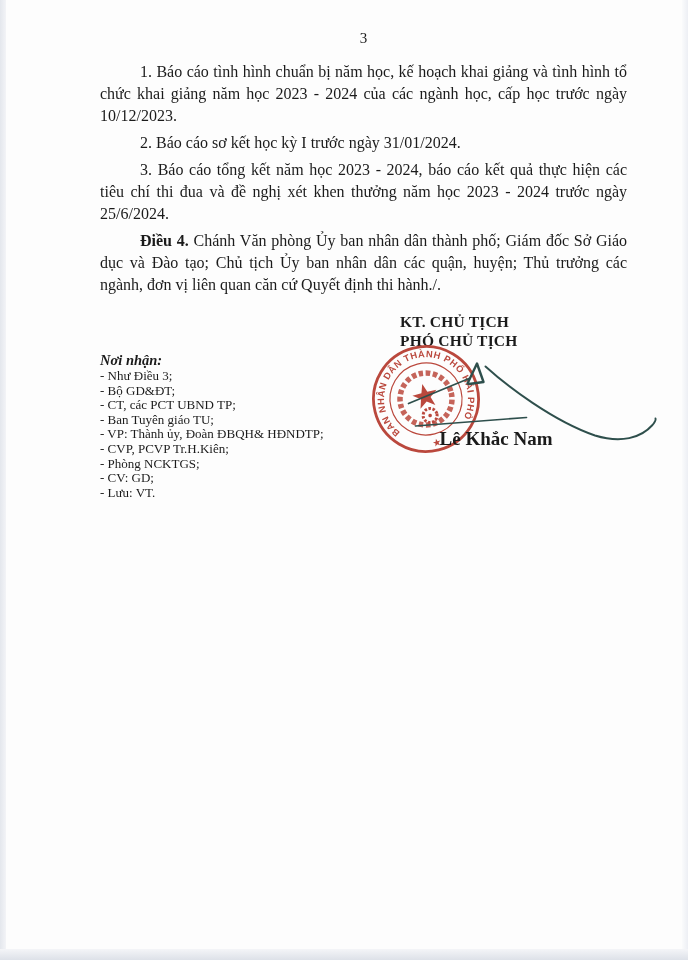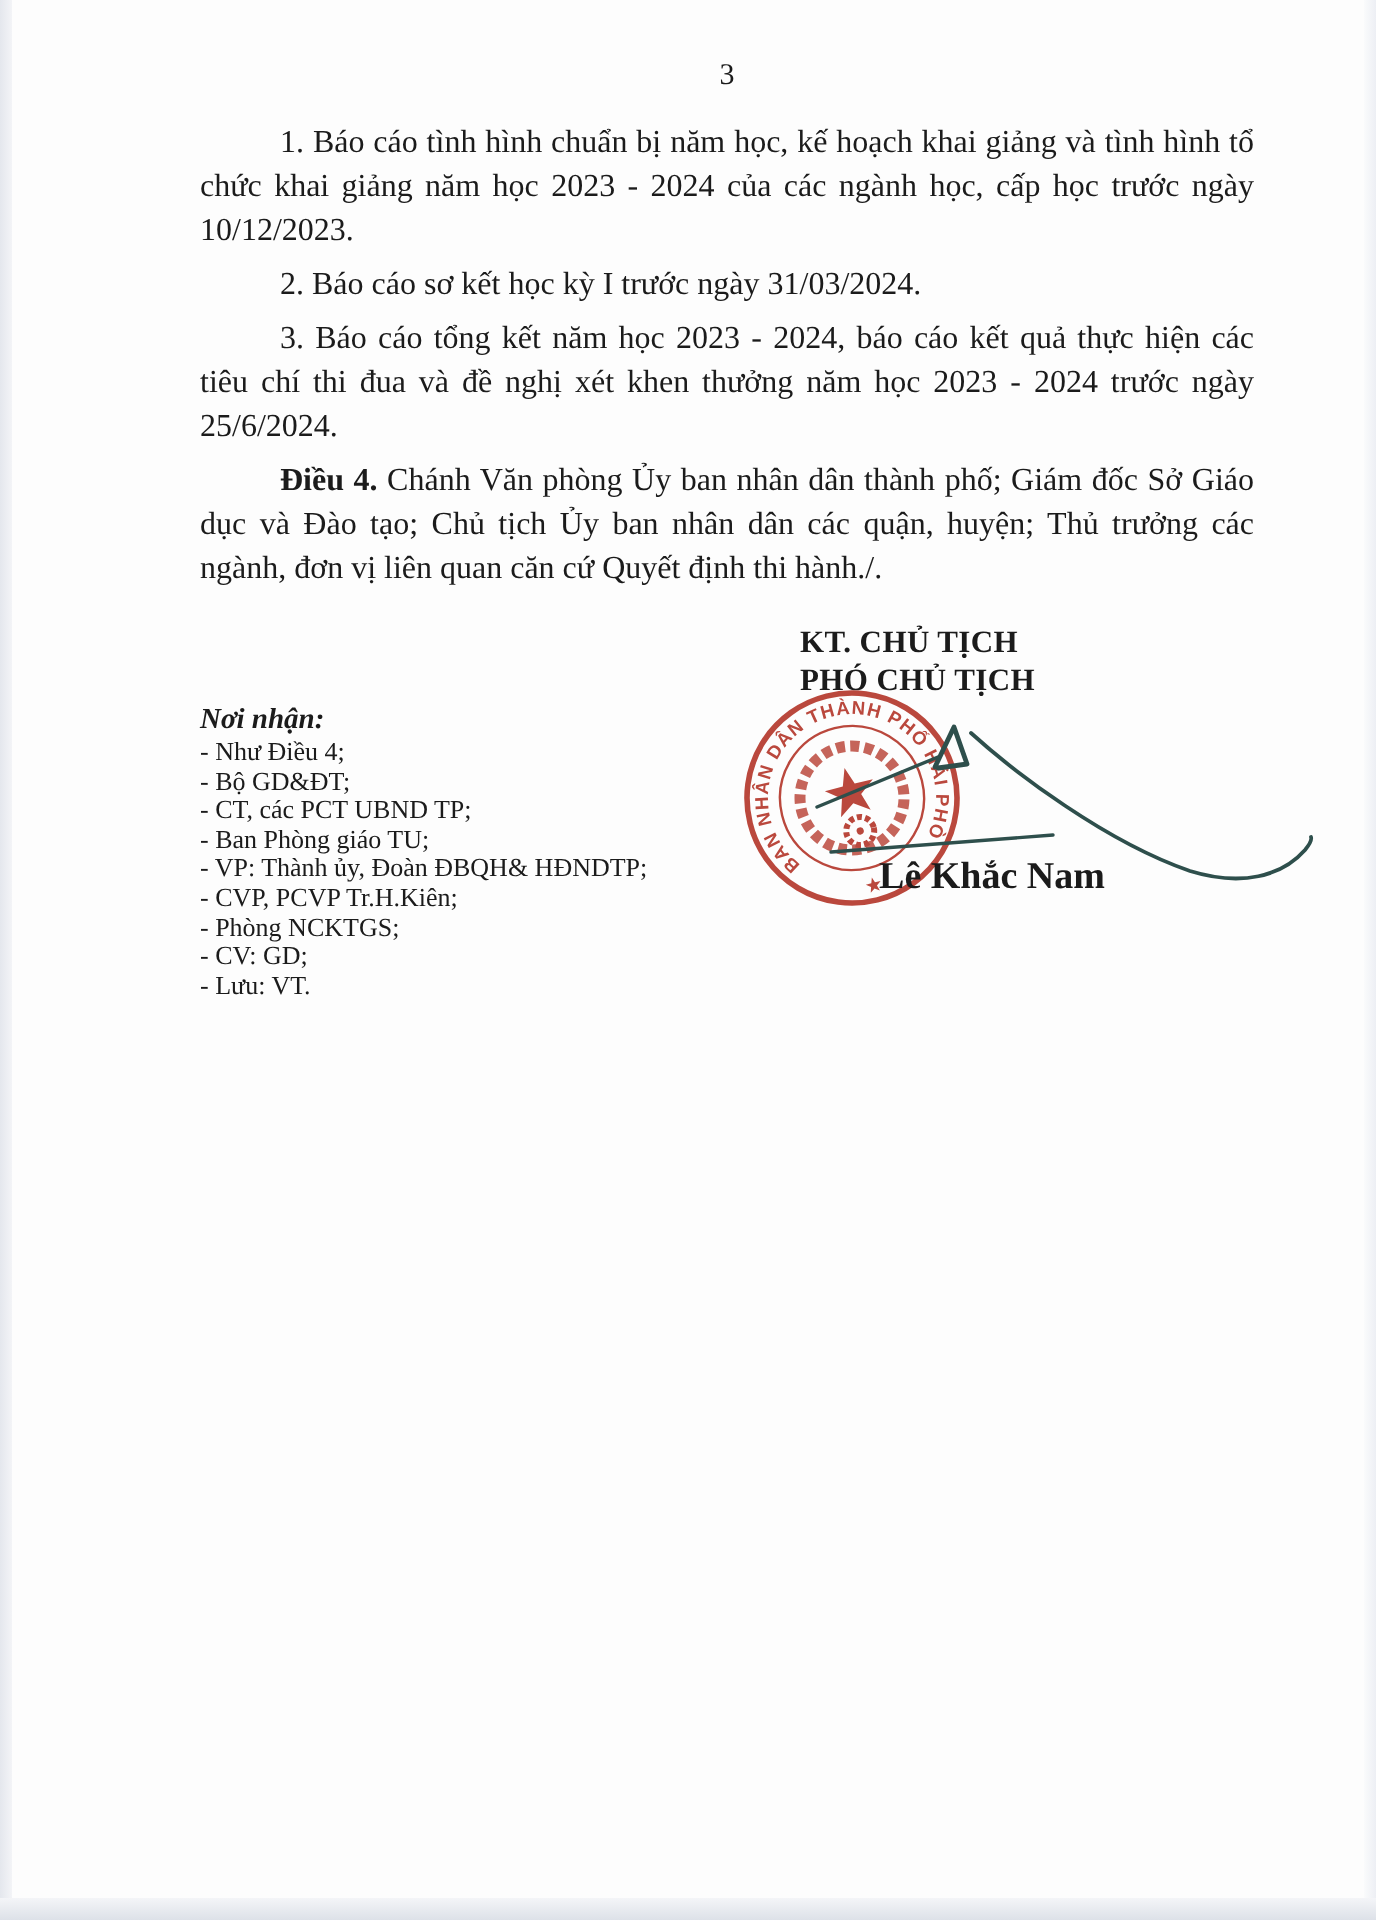--- a/index.html
+++ b/index.html
@@ -56,31 +56,31 @@
 <div class="page">
 
   <div class="edge-left"></div>
   <div class="edge-right"></div>
   <div class="edge-bottom"></div>
 
   <div class="page-number">3</div>
 
   <div class="body-text">
     <p>1. Báo cáo tình hình chuẩn bị năm học, kế hoạch khai giảng và tình hình tổ chức khai giảng năm học 2023 - 2024 của các ngành học, cấp học trước ngày 10/12/2023.</p>
-    <p>2. Báo cáo sơ kết học kỳ I trước ngày 31/03/2024.</p>
+    <p>2. Báo cáo sơ kết học kỳ I trước ngày 31/01/2024.</p>
     <p>3. Báo cáo tổng kết năm học 2023 - 2024, báo cáo kết quả thực hiện các tiêu chí thi đua và đề nghị xét khen thưởng năm học 2023 - 2024 trước ngày 25/6/2024.</p>
     <p><span class="lead-bold">Điều 4.</span><span> Chánh Văn phòng Ủy ban nhân dân thành phố; Giám đốc Sở Giáo dục và Đào tạo; Chủ tịch Ủy ban nhân dân các quận, huyện; Thủ trưởng các ngành, đơn vị liên quan căn cứ Quyết định thi hành./.</span></p>
   </div>
 
   <div class="recipients">
     <div class="recipients-heading">Nơi nhận:</div>
-    <div class="recipient-item">- Như Điều 4;</div>
+    <div class="recipient-item">- Như Điều 3;</div>
     <div class="recipient-item">- Bộ GD&amp;ĐT;</div>
     <div class="recipient-item">- CT, các PCT UBND TP;</div>
-    <div class="recipient-item">- Ban Phòng giáo TU;</div>
+    <div class="recipient-item">- Ban Tuyên giáo TU;</div>
     <div class="recipient-item">- VP: Thành ủy, Đoàn ĐBQH&amp; HĐNDTP;</div>
     <div class="recipient-item">- CVP, PCVP Tr.H.Kiên;</div>
     <div class="recipient-item">- Phòng NCKTGS;</div>
     <div class="recipient-item">- CV: GD;</div>
     <div class="recipient-item">- Lưu: VT.</div>
   </div>
 
   <div class="sig-title">
     <div>KT. CHỦ TỊCH</div>
     <div>PHÓ CHỦ TỊCH</div>

